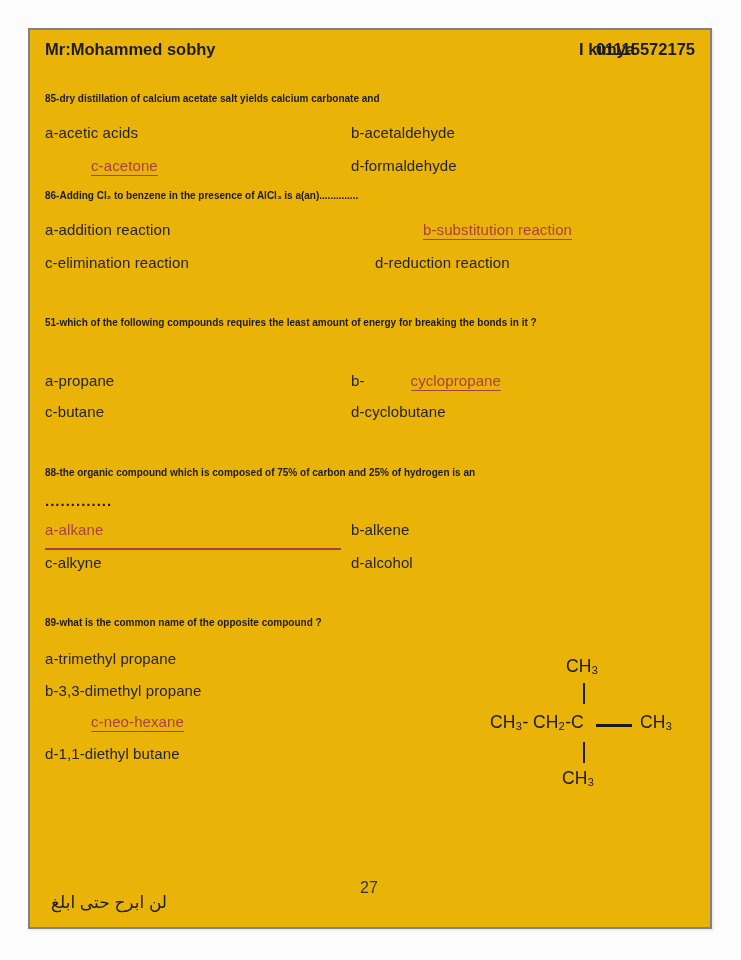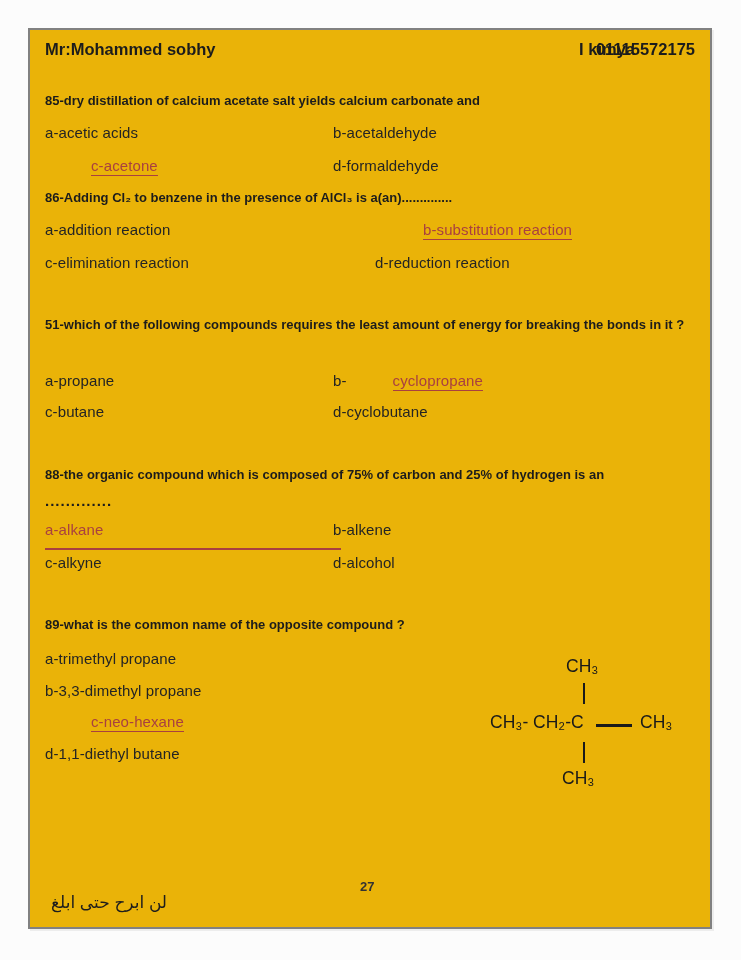--- a/index.html
+++ b/index.html
@@ -25,27 +25,27 @@
   .header {
     position: absolute; top: 10px; left: 15px; right: 15px;
     display: flex; justify-content: space-between; align-items: baseline;
     font-weight: 700; font-size: 16.5px; color: #1c1c1c;
   }
   .header .mid { position: absolute; left: 0; right: 60px; text-align: right; }
 
   
   .q-text {
     position: absolute; left: 15px; width: 655px;
-    font-weight: 700; font-size: 13px; line-height: 1.45;
+    font-weight: 700; font-size: 10px; line-height: 1.45;
     color: #1c1c1c;
   }
   .opt-row { position: absolute; left: 15px; right: 15px; font-size: 15px; }
   .opt { color: #242424; font-weight: 400; letter-spacing: 0.1px; }
   .opt-left  { position: absolute; left: 0; }
-  .opt-right { position: absolute; left: 288px; }
+  .opt-right { position: absolute; left: 306px; }
   .opt-right-indent { position: absolute; left: 332px; }
   .red-ul {
     color: #a94040;
     border-bottom: 1.6px solid #a94040;
     padding-bottom: 1px;
     margin-left: 46px;
   }
   .long-ul {
     display: inline-block;
     width: 296px;
@@ -67,21 +67,21 @@
     border-left: 2.6px solid #1a1a1a;
   }
   .bond-h {
     position: absolute; height: 0; width: 36px;
     border-top: 3px solid #1a1a1a;
   }
 
   
   .page-number {
     position: absolute; top: 849px; left: 330px;
-    font-size: 13px; font-weight: 700; color: #333;
+    font-size: 16px; font-weight: 400; color: #333;
   }
   .arabic-note {
     position: absolute; top: 862px; left: 12px;
     font-size: 17px; color: #1d1d1d;
     direction: rtl; font-weight: 500; margin-left: 9px;
   }
 </style>
 </head>
 <body>
 

